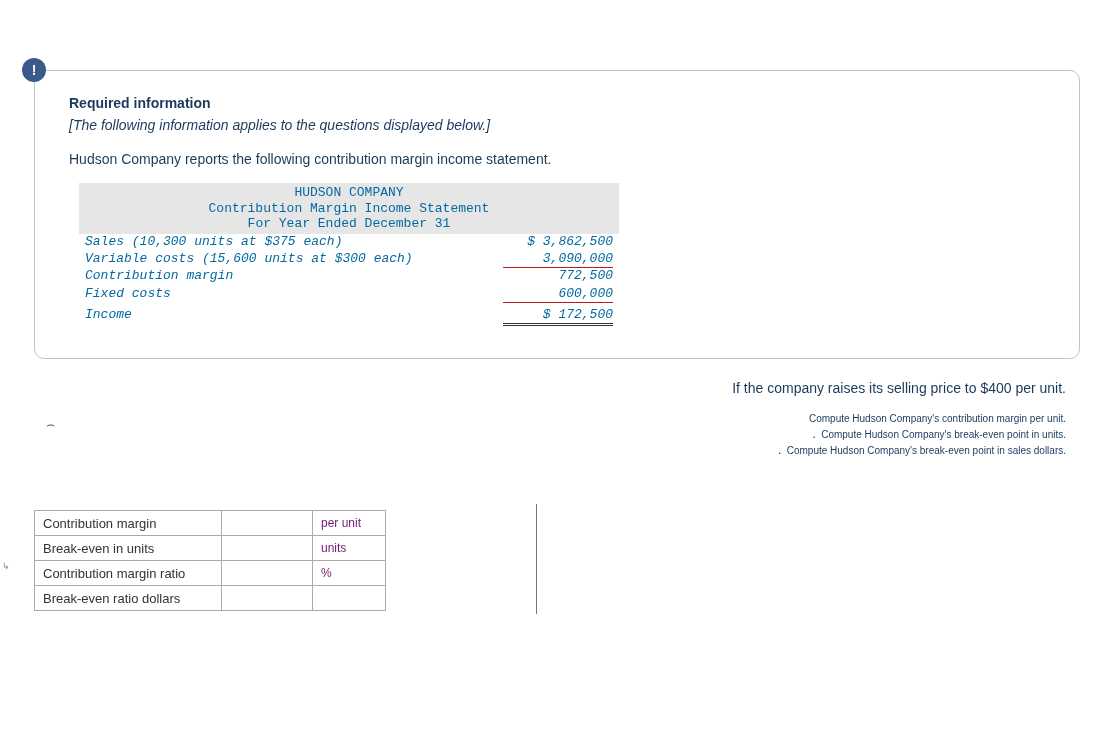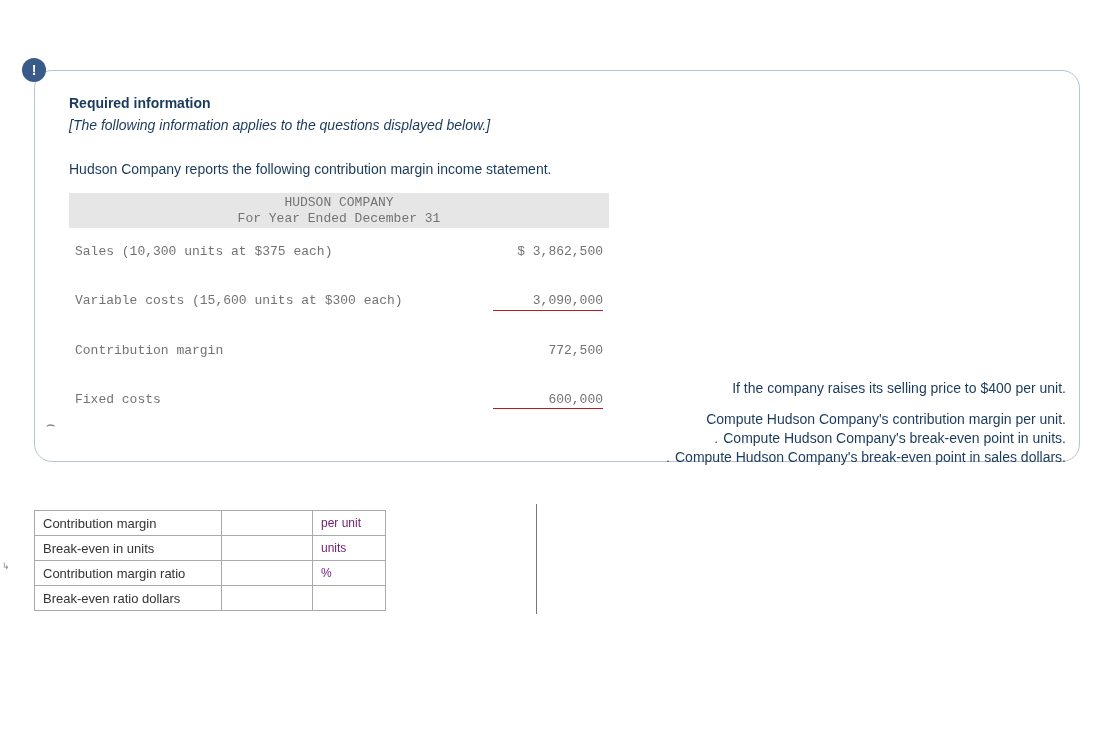--- a/index.html
+++ b/index.html
@@ -28,76 +28,78 @@
     font-weight: bold;
     font-size: 14px;
     z-index: 2;
   }
   .card {
     position: absolute;
     top: 70px;
     left: 34px;
     right: 20px;
     border: 1px solid #b8c4d6;
-    border-radius: 18px;
+    border-radius: 10px;
     padding: 24px 28px 32px 34px;
     box-sizing: border-box;
   }
   .req-title {
     font-weight: bold;
     color: #1a3a5c;
     margin-bottom: 6px;
   }
   .subnote {
     font-style: italic;
     color: #1a3a5c;
-    margin-bottom: 28px;
+    margin-bottom: 18px;
   }
   .lead {
     color: #1a3a5c;
     margin-bottom: 16px;
   }
   .statement {
+    margin-left: 10px;
     width: 540px;
     font-family: "Courier New", Courier, monospace;
     font-size: 13px;
-    color: #737373;
+    color: #0369a1;
   }
   .stm-header {
     background: #e6e6e6;
     text-align: center;
     padding: 2px 0 2px 0;
     line-height: 1.2;
   }
   .stm-row {
     display: flex;
     justify-content: space-between;
-    padding: 16px 6px;
+    padding: 0 6px;
     line-height: 1.25;
+    font-style: italic;
   }
   .stm-label-cell { flex: 1; }
   .stm-amount {
     width: 110px;
     text-align: right;
     border-bottom: 1px solid transparent;
   }
   .underline { border-bottom: 1px solid #b91c1c; }
   .underline-dbl { border-bottom: 3px double #333; }
   .section-gap { height: 4px; }
 
   .question-block {
     position: absolute;
     top: 380px;
     left: 26px;
     right: 34px;
     color: #1a3a5c;
     text-align: right;
   }
   .q-lead { margin-bottom: 14px; }
-  .q-list { margin-left: 30px; line-height: 1.35; font-size: 14px; }
+  .q-list { margin-left: 30px; line-height: 1.35; font-size: 10px; }
   .q-row::before {
     content: ". ";
     color: #1a3a5c;
     margin-left: -14px;
     margin-right: 2px;
     font-size: 12px;
   }
   .q-list .q-row:first-child::before { content: ""; }
   .curve-mark {
     position: absolute;
@@ -172,39 +174,44 @@
 </div>
 
 <div class="card">
   <div class="req-title">Required information</div>
   <div class="subnote">[The following information applies to the questions displayed below.]</div>
   <div class="lead">Hudson Company reports the following contribution margin income statement.</div>
 
   <div class="statement">
     <div class="stm-header">
       <div>HUDSON COMPANY</div>
+      <div>Contribution Margin Income Statement</div>
       <div>For Year Ended December 31</div>
     </div>
     <div class="stm-row">
       <div class="stm-label-cell">Sales (10,300 units at $375 each)</div>
       <div class="stm-amount">$ 3,862,500</div>
     </div>
     <div class="stm-row">
       <div class="stm-label-cell">Variable costs (15,600 units at $300 each)</div>
       <div class="stm-amount underline">3,090,000</div>
     </div>
     <div class="stm-row">
       <div class="stm-label-cell">Contribution margin</div>
       <div class="stm-amount">772,500</div>
     </div>
     <div class="stm-row">
       <div class="stm-label-cell">Fixed costs</div>
       <div class="stm-amount underline">600,000</div>
     </div>
     <div class="section-gap"></div>
+    <div class="stm-row">
+      <div class="stm-label-cell">Income</div>
+      <div class="stm-amount underline-dbl">$ 172,500</div>
+    </div>
   </div>
 </div>
 
 <div class="curve-mark">⌢</div>
 
 <div class="question-block">
   <div class="q-lead">If the company raises its selling price to $400 per unit.</div>
   <div class="q-list">
     <div class="q-row">Compute Hudson Company's contribution margin per unit.</div>
     <div class="q-row">Compute Hudson Company's break-even point in units.</div>

